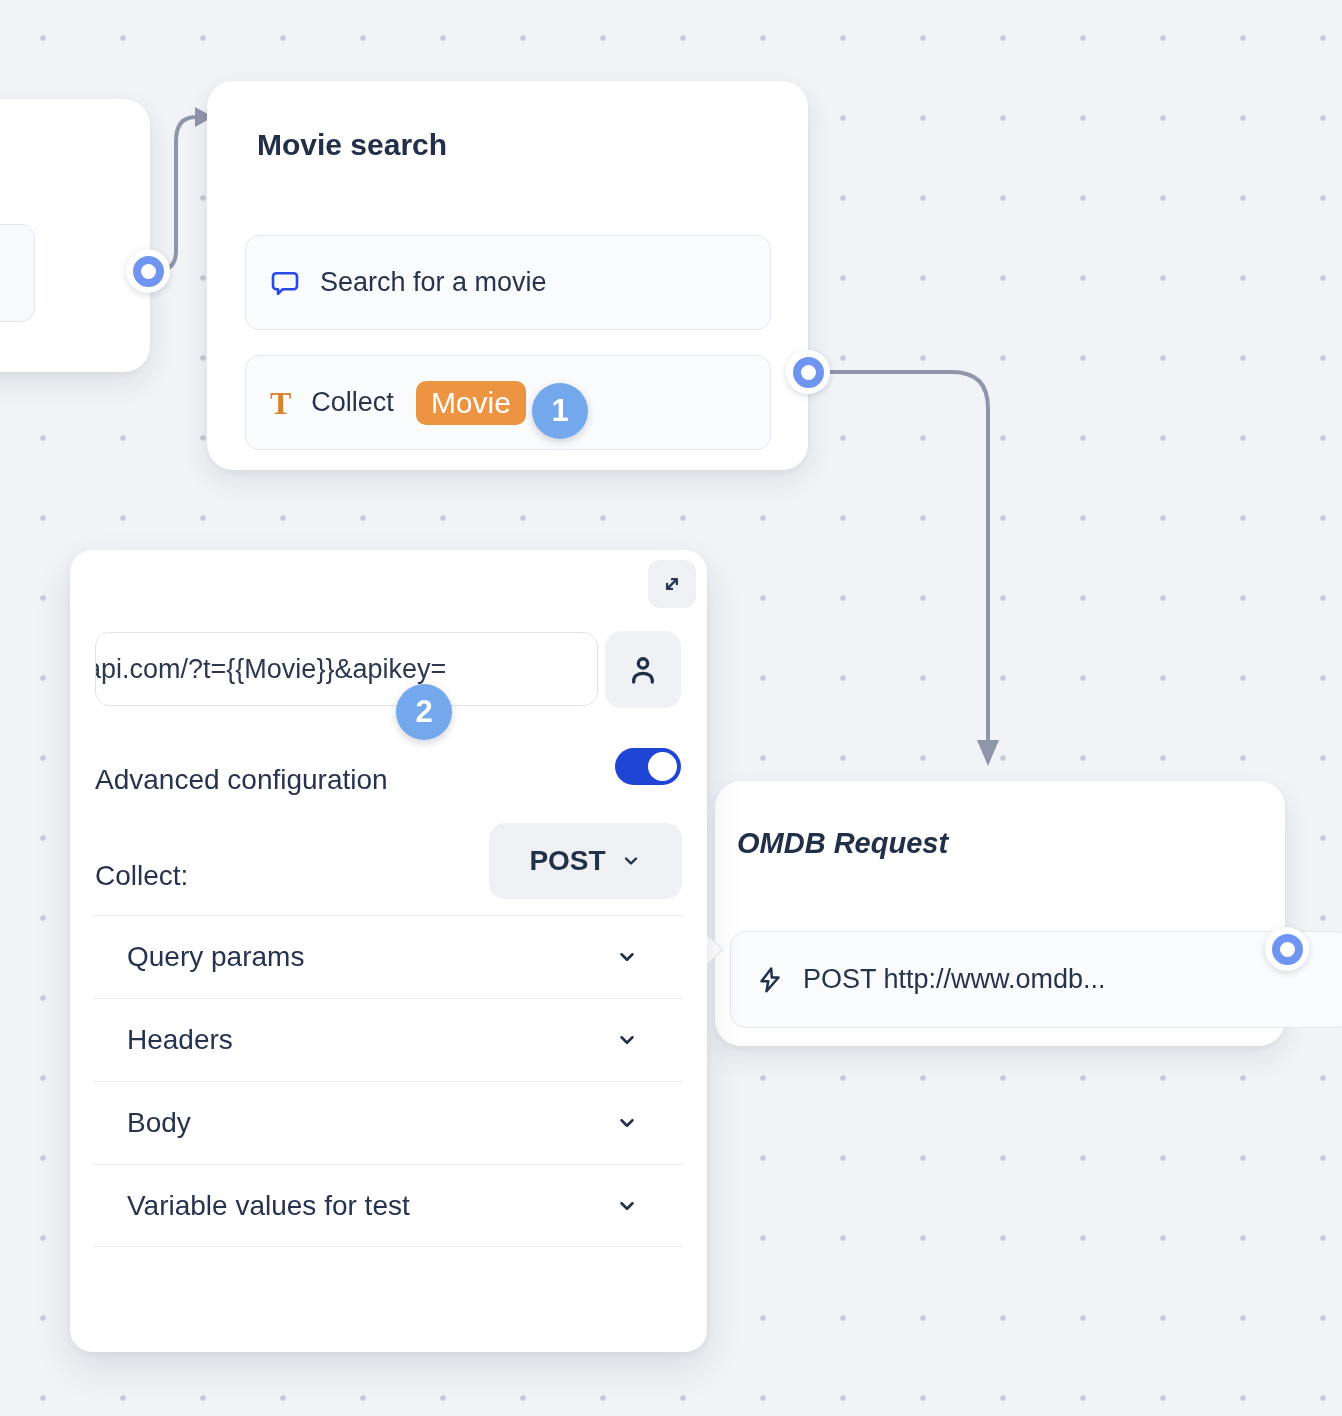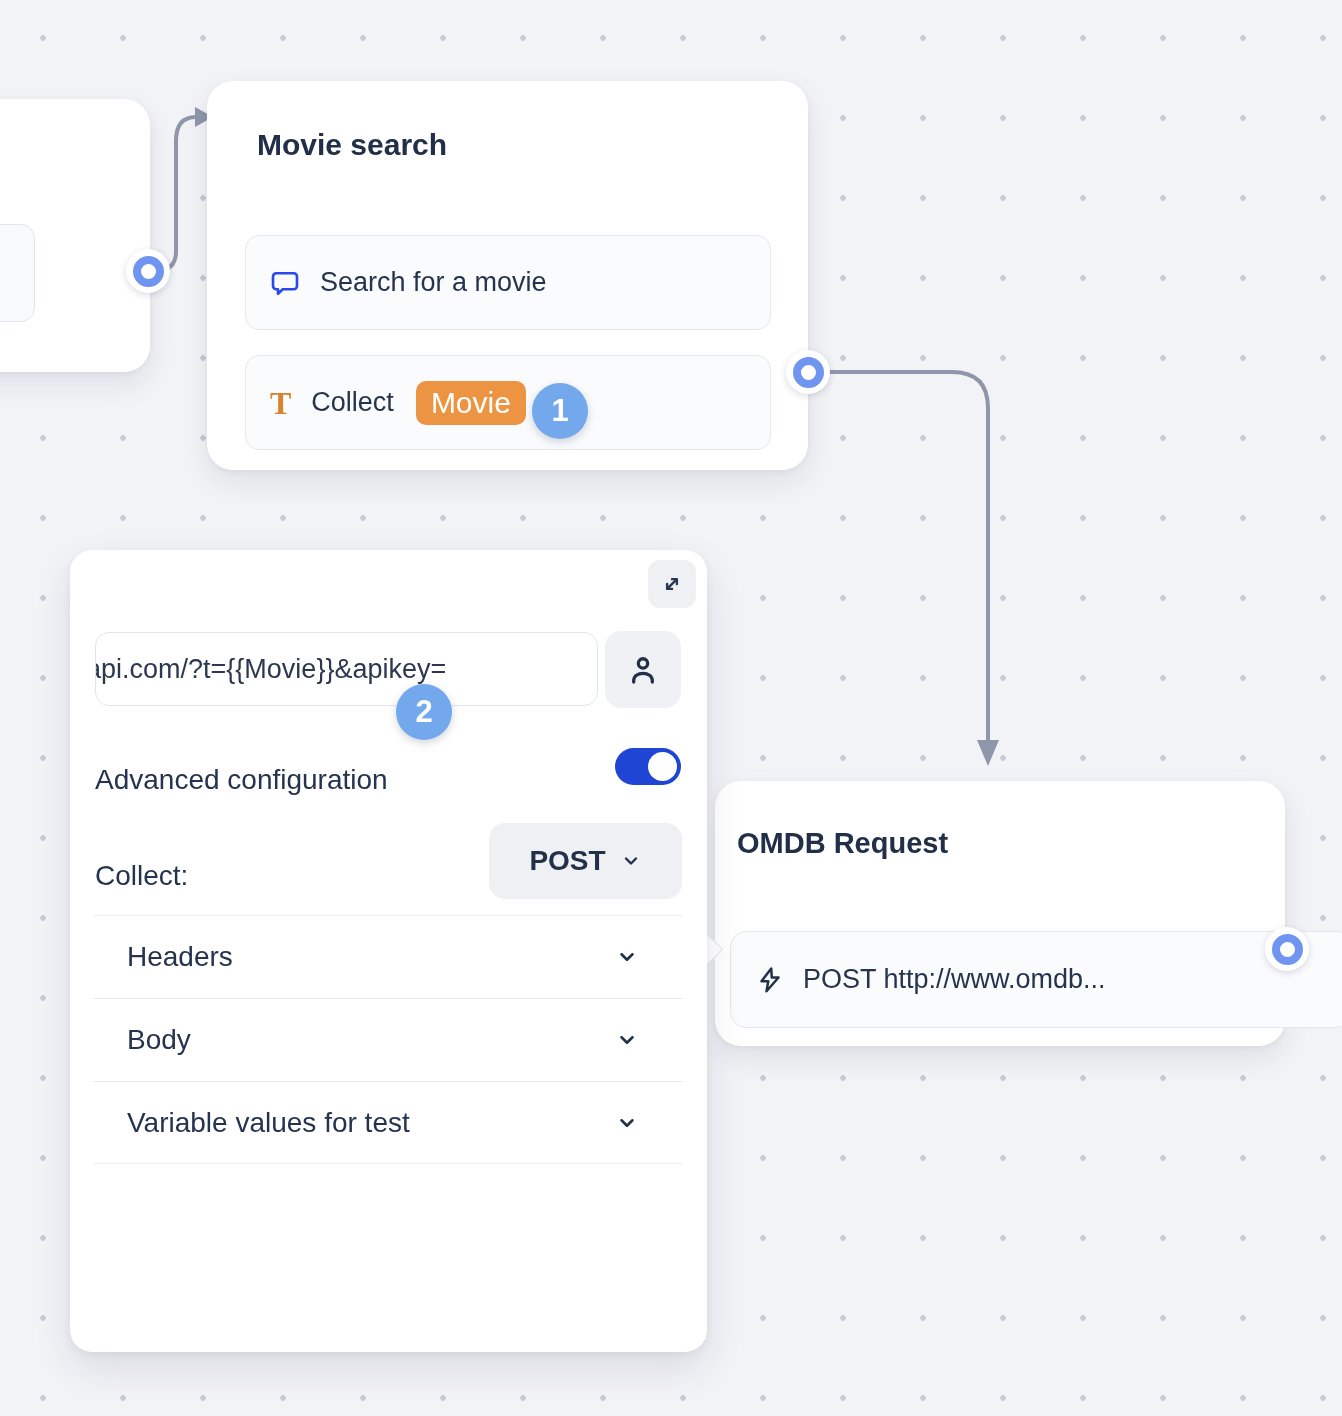--- a/index.html
+++ b/index.html
@@ -135,21 +135,21 @@
     <span>Collect</span>
     <span class="chip">Movie</span>
   </div>
 </div>
 <div class="port" style="left:786px;top:350px;">
   <span class="port-ring"></span>
 </div>
 <div class="step-badge" style="left:532px;top:383px;">1</div>
 
 <div class="node-card" style="left:715px;top:781px;width:570px;height:265px;">
-  <div class="node-title" style="margin:42px 0 16px 22px;font-size:29px;">OMDB Request</div>
+  <div class="node-title" style="margin:42px 0 16px 22px;font-size:29px;font-style:italic;">OMDB Request</div>
   <div class="node-row" style="left:15px;top:122px;width:622px;height:97px;border-radius:16px;gap:18px;">
     <svg width="30" height="30" viewBox="0 0 24 24">
       <path d="M13 2.8 5.2 13h5.4l-1.4 8L18.8 10h-5.4Z" fill="none" stroke="#223048" stroke-width="2" stroke-linejoin="round"></path>
     </svg>
     <span>POST http://www.omdb...</span>
   </div>
 </div>
 <div class="port" style="left:1265px;top:927px;">
   <span class="port-ring"></span>
 </div>
@@ -182,20 +182,26 @@
   <div class="panel-label" style="top:294px;">Collect:</div>
   <div class="dropdown">
     <span>POST</span>
     <svg width="22" height="22" viewBox="0 0 22 22">
       <polyline points="6,8.5 11,13.5 16,8.5" fill="none" stroke="#223048" stroke-width="2.4" stroke-linecap="round" stroke-linejoin="round"></polyline>
     </svg>
   </div>
 
   <div id="accordion">
     <div class="acc-row">
+      <span class="acc-label">Query params</span>
+      <svg class="acc-chevron" width="24" height="24" viewBox="0 0 22 22">
+        <polyline points="6,8.5 11,13.5 16,8.5" fill="none" stroke="#223048" stroke-width="2.4" stroke-linecap="round" stroke-linejoin="round"></polyline>
+      </svg>
+    </div>
+    <div class="acc-row">
       <span class="acc-label">Headers</span>
       <svg class="acc-chevron" width="24" height="24" viewBox="0 0 22 22">
         <polyline points="6,8.5 11,13.5 16,8.5" fill="none" stroke="#223048" stroke-width="2.4" stroke-linecap="round" stroke-linejoin="round"></polyline>
       </svg>
     </div>
     <div class="acc-row">
       <span class="acc-label">Body</span>
       <svg class="acc-chevron" width="24" height="24" viewBox="0 0 22 22">
         <polyline points="6,8.5 11,13.5 16,8.5" fill="none" stroke="#223048" stroke-width="2.4" stroke-linecap="round" stroke-linejoin="round"></polyline>
       </svg>

